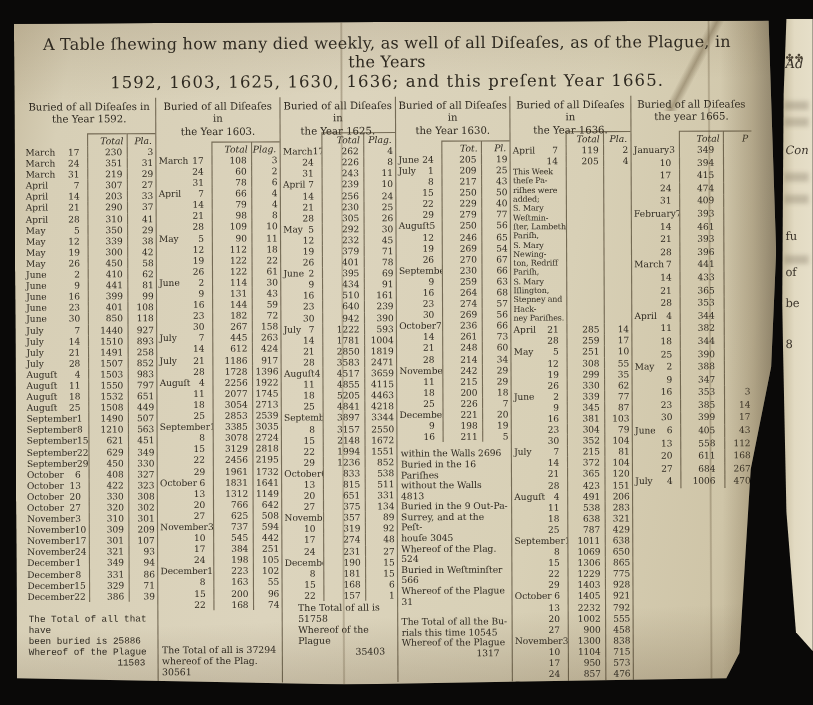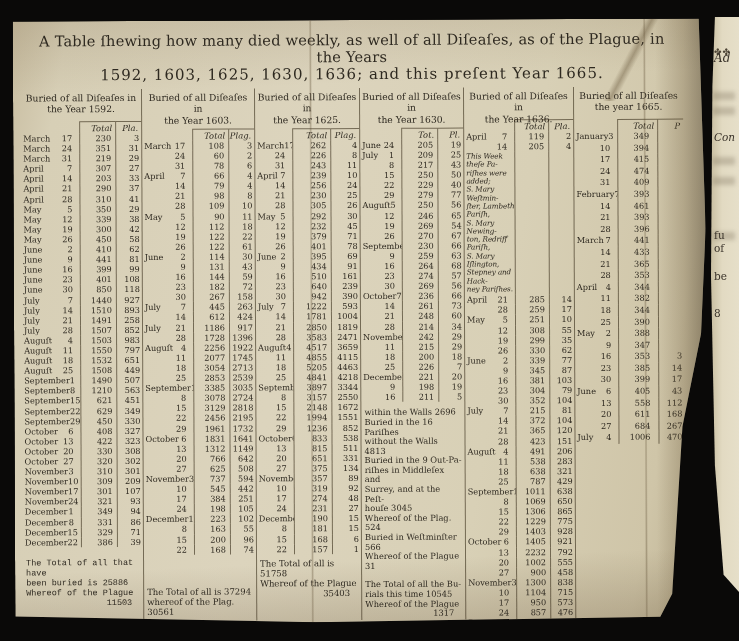--- a/index.html
+++ b/index.html
@@ -53,40 +53,40 @@
   .trow .tot,.trow .pla{text-align:right;box-sizing:border-box;border-left:1px solid rgba(62,50,30,.65);}
   .trow .tot{width:36px;padding-right:4px;}
   .trow .pla{width:26px;padding-right:2px;}
   .c3 .trow .tot{width:38px;} .c3 .trow .pla{width:29px;}
   .c5 .trow .tot{width:34px;} .c5 .trow .pla{width:25px;}
   .c6 .trow .tot{width:40px;padding-right:8px;} .c6 .trow .pla{width:26px;}
   .subhead .w-tot{width:36px;} .subhead .w-pla{width:26px;}
   .c3 .subhead .w-tot{width:38px;} .c3 .subhead .w-pla{width:29px;}
   .c5 .subhead .w-tot{width:34px;} .c5 .subhead .w-pla{width:25px;}
   .c6 .subhead .w-tot{width:40px;} .c6 .subhead .w-pla{width:26px;}
-  .trow.noterow .date{display:block;font-style:italic;font-size:7.2px;line-height:8.3px;white-space:pre-line;letter-spacing:-.1px;padding:1px 0 1px 2px;}
+  .trow.noterow .date{display:block;font-size:7.2px;line-height:8.3px;white-space:pre-line;letter-spacing:-.1px;padding:1px 0 1px 2px;}
   .trow.filler{flex:1;}
   .col-footer{font-size:8.5px;line-height:10px;padding:2px 3px 0 3px;}
   .c1 .col-footer{margin-top:9px;font-family:Liberation Mono, monospace;}
   .c2 .col-footer{margin-top:auto;padding-bottom:4px;}
-  .c3 .col-footer{margin-top:auto;padding-bottom:22px;}
+  .c3 .col-footer{margin-top:auto;padding-bottom:22px;margin-left:11px;}
   .c4 .col-footer{margin-top:4px;font-size:8.3px;line-height:9.6px;}
   .col-footer .num-line{text-align:right;padding-right:8px;}
   .col-footer .gap{height:9px;}
   
   .rpage{
     position:absolute;left:711px;top:17px;width:28px;height:575px;
     background:linear-gradient(to right,#c9bfa2,#e2dac2 40%,#e6dfc9);
     clip-path:polygon(14% 0,100% 0,100% 100%,45% 97%,14% 78%,0 45%,5% 12%);
   }
   .rpage .frag{position:absolute;left:3px;font-size:10.5px;color:#3a332a;}
   .frag.f0{top:30px;font-size:9px;letter-spacing:1px;color:#4c4334;}
   .frag.f1{top:34px;font-style:italic;font-size:12px;}
   .frag.f2{top:114px;font-style:italic;}
-  .frag.f3{top:212px;}
+  .frag.f3{top:192px;}
   .frag.f4{top:225px;}
   .frag.f5{top:253px;}
   .frag.f6{top:290px;}
   .rpage .bleed{position:absolute;left:2px;width:22px;height:8px;background:rgba(90,78,58,.25);filter:blur(2px);}
   .b1{top:75px;} .b2{top:90px;} .b3{top:140px;} .b4{top:160px;} .b5{top:215px;}
 </style>
 </head>
 <body>
 
 <div class="sheet">
@@ -1271,21 +1271,20 @@
             </span>
             <span class="tot">211</span>
             <span class="pla">5</span>
           </div>
         </div>
       <div class="col-footer">
           <div>within the Walls   2696</div>
           <div>Buried in the 16 Pariſhes</div>
           <div>without the Walls  4813</div>
           <div>Buried in the 9 Out-Pa-</div>
-          <div>riſhes in Middleſex and</div>
           <div>Surrey, and at the Peſt-</div>
           <div>houſe              3045</div>
           <div>Whereof of the Plag. 524</div>
           <div>Buried in Weſtminſter 566</div>
           <div>Whereof of the Plague 31</div>
           <div class="gap"></div>
           <div>The Total of all the Bu-</div>
           <div>rials this time    10545</div>
           <div>Whereof of the Plague</div>
           <div class="num-line">1317</div>

